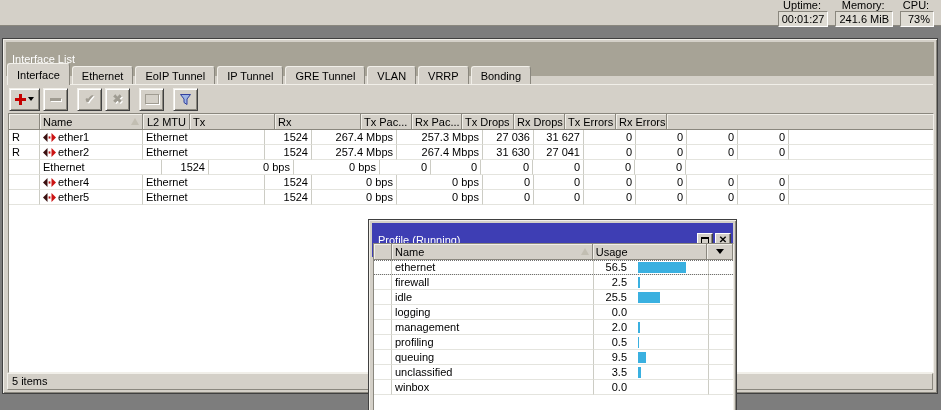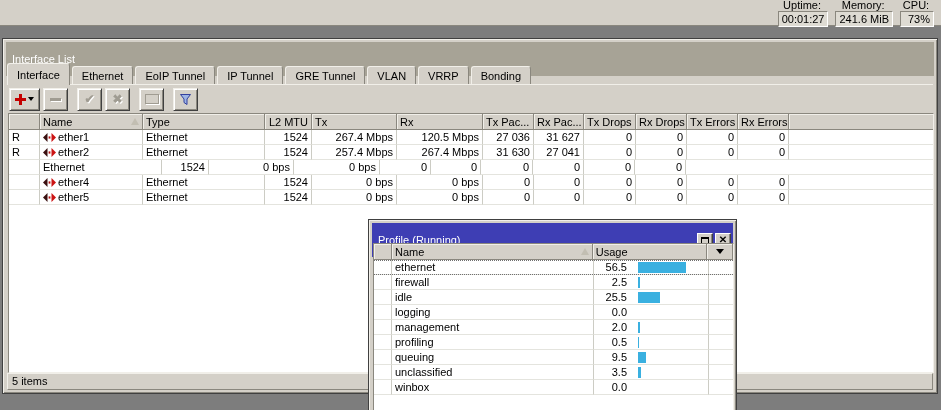--- a/index.html
+++ b/index.html
@@ -171,23 +171,20 @@
           </svg>
         </div>
       </div>
     <div class="table-wrap iface-table" id="iface-table">
         <div class="thead">
           <div class="th" style="width: 31px;"></div>
           <div class="th" style="width: 103px;">
             <span>Name</span>
             <span class="sortup"></span>
           </div>
-          <div class="th" style="width: 122px;">
-            <span>Type</span>
-          </div>
           <div class="th" style="width: 47px; justify-content: flex-end;">
             <span>L2 MTU</span>
           </div>
           <div class="th" style="width: 85px;">
             <span>Tx</span>
           </div>
           <div class="th" style="width: 86px;">
             <span>Rx</span>
           </div>
           <div class="th" style="width: 51px;">
@@ -216,21 +213,21 @@
             <svg class="ifacesvg" width="13" height="9" viewBox="0 0 13 9">
               <polygon points="4.5,0 0,4.5 4.5,9" fill="#3a1010"></polygon>
               <rect x="5.6" y="3.4" width="1.8" height="2.2" fill="#b01010"></rect>
               <polygon points="8.5,0 13,4.5 8.5,9" fill="#cc1414"></polygon>
             </svg>
             <span>ether1</span>
           </div>
           <div class="td left" style="width: 122px;">Ethernet</div>
           <div class="td right" style="width: 47px;">1524</div>
           <div class="td right" style="width: 85px;">267.4 Mbps</div>
-          <div class="td right" style="width: 86px;">120.5 Mbps</div>
+          <div class="td right" style="width: 86px;">257.3 Mbps</div>
           <div class="td right" style="width: 51px;">27 036</div>
           <div class="td right" style="width: 50px;">31 627</div>
           <div class="td right" style="width: 52px;">0</div>
           <div class="td right" style="width: 51px;">0</div>
           <div class="td right" style="width: 51px;">0</div>
           <div class="td right" style="width: 51px;">0</div>
           <div class="td fill"></div>
         </div>
         <div class="tr">
           <div class="td left" style="width: 31px;">R</div>

